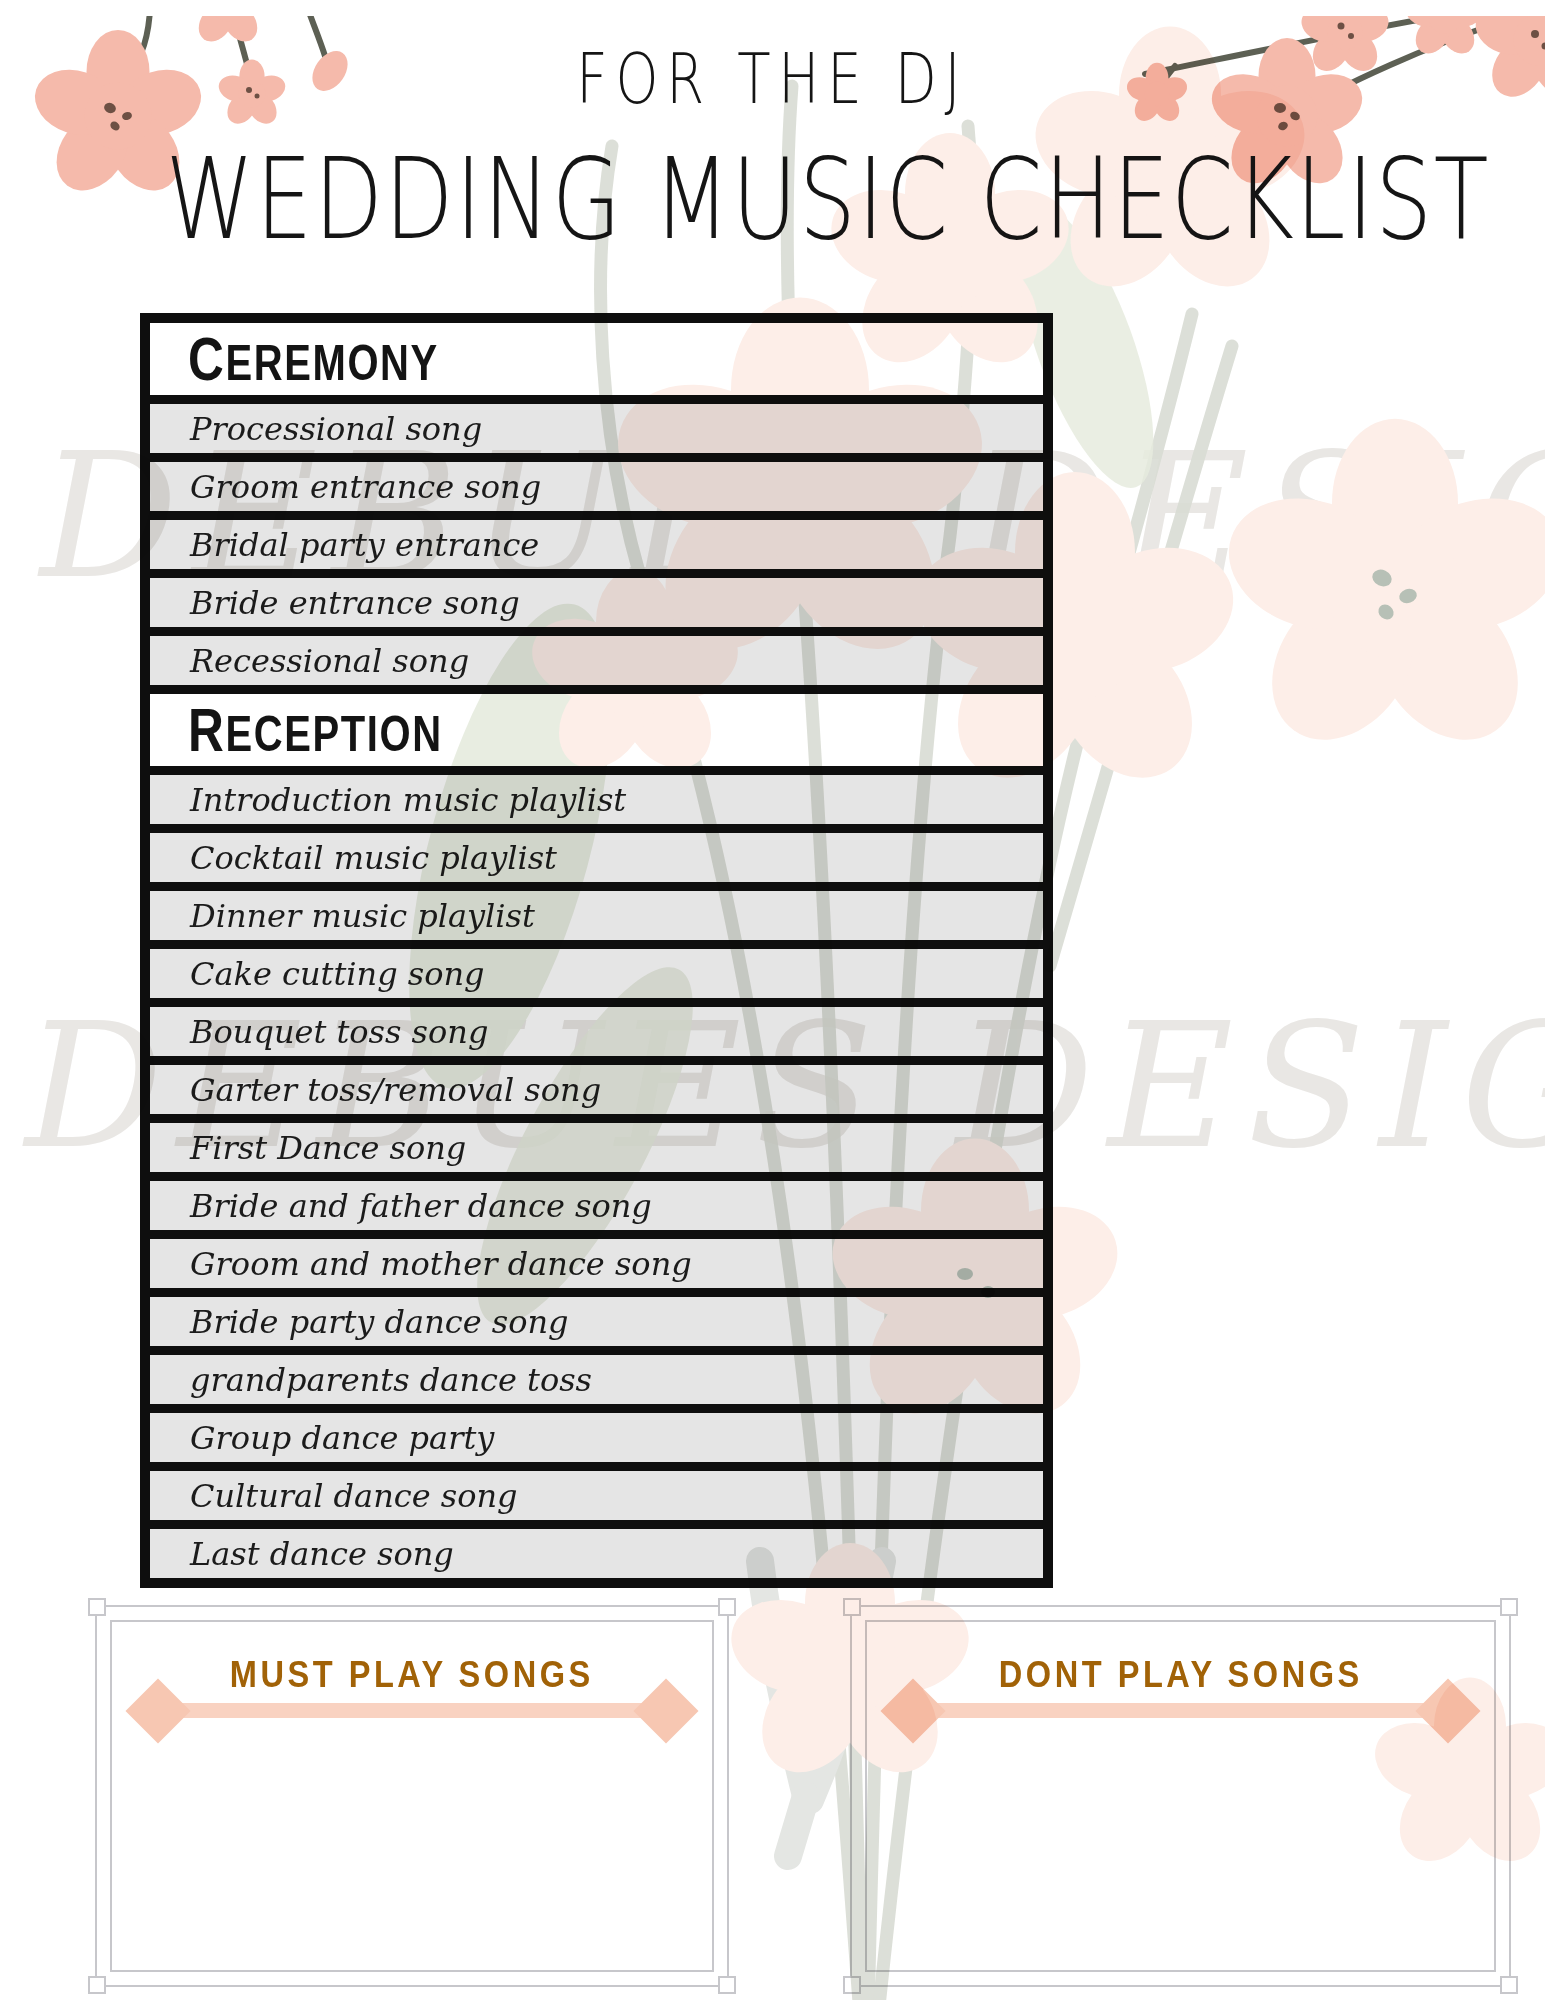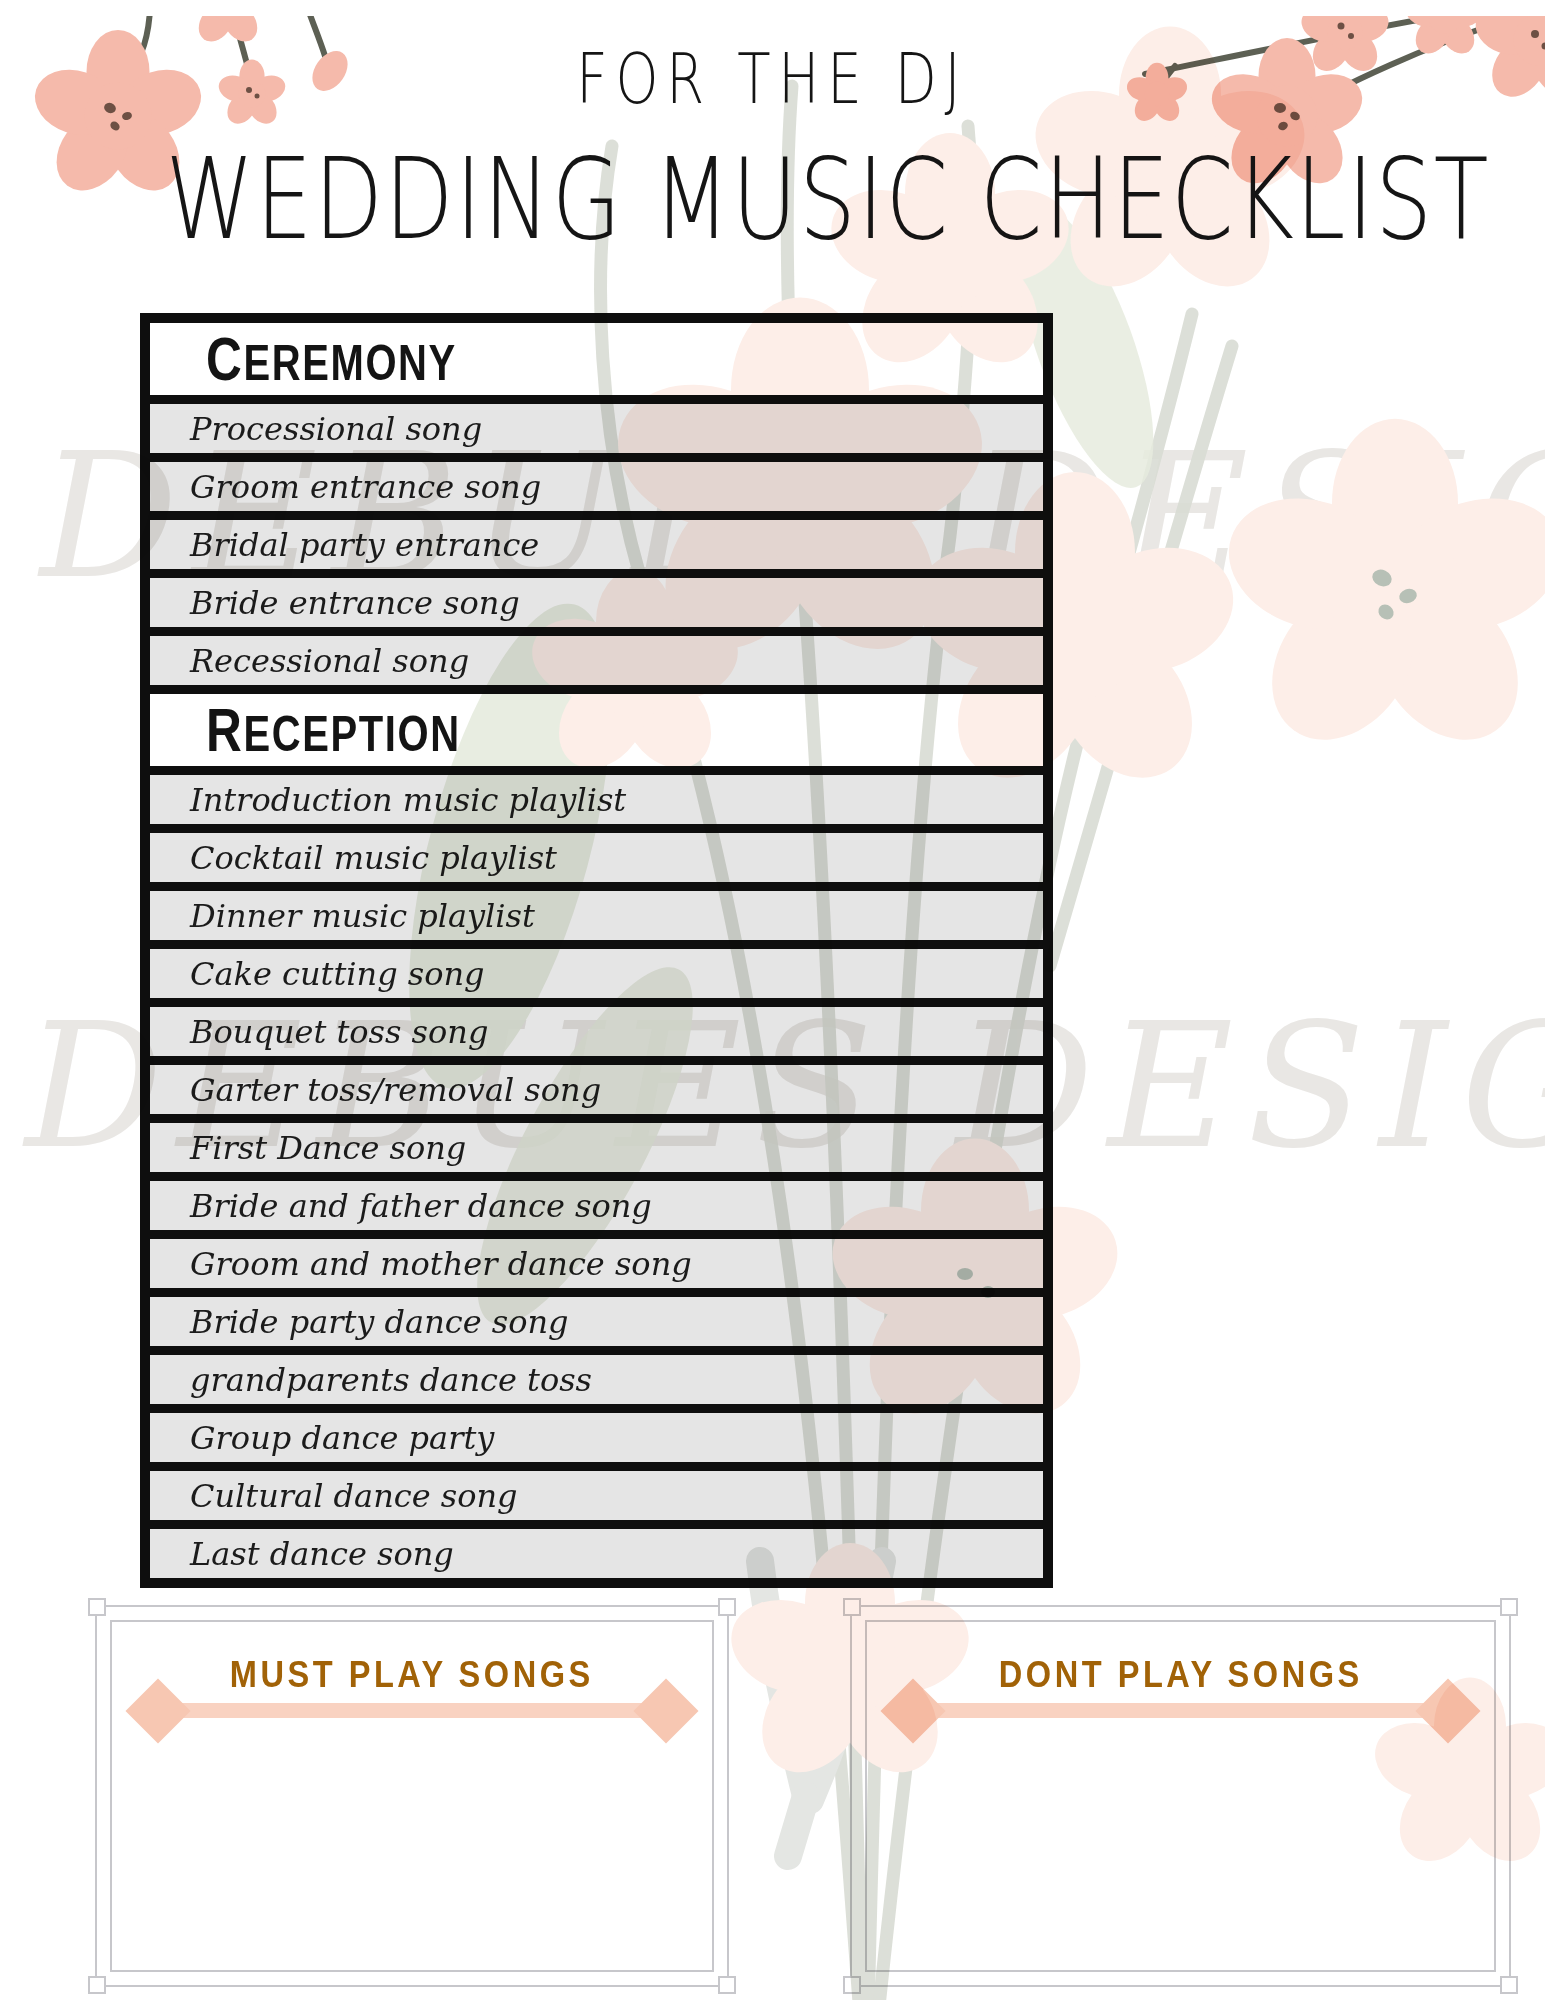--- a/index.html
+++ b/index.html
@@ -11,21 +11,21 @@
            font-family:"DejaVu Sans","Liberation Sans",sans-serif;font-weight:200;
            font-size:70px;letter-spacing:10px;color:#151515;white-space:nowrap;}
   .eyebrow .sq{display:inline-block;transform:scaleX(.78);transform-origin:center;}
   .main-title{position:absolute;top:118px;left:0;width:1545px;text-align:center;
               font-family:"DejaVu Sans","Liberation Sans",sans-serif;font-weight:200;
               font-size:112px;letter-spacing:2px;color:#151515;white-space:nowrap;}
   .main-title .sq{display:inline-block;transform:scaleX(.80);transform-origin:center;}
 
   
   .ptable{position:absolute;left:140px;top:297px;width:893px;border:10px solid #0e0e0e;background:#ffffff;}
-  .sec{height:72px;border-bottom:9px solid #0e0e0e;display:flex;align-items:center;padding-left:56px;background:#fff;}
+  .sec{height:72px;border-bottom:9px solid #0e0e0e;display:flex;align-items:center;padding-left:38px;background:#fff;}
   .sec-label{font-family:"Liberation Sans",sans-serif;font-weight:800;font-size:50px;letter-spacing:2px;
              color:#141414;display:inline-block;transform:scaleX(.8);transform-origin:left center;line-height:1;}
   .sec-label::first-letter{font-size:62px;}
   .row{height:49px;border-bottom:9px solid #0e0e0e;display:flex;align-items:center;padding-left:40px;background:#e5e5e5;
        font-family:"DejaVu Serif","Liberation Serif",serif;font-style:italic;font-size:32px;color:#1b1b1b;}
   .ptable .row:last-child{border-bottom:none;}
 
   
   .pbox{position:absolute;top:1589px;width:630px;height:378px;border:2px solid #c7c7cb;background:transparent;}
   .pbox .inner{position:absolute;left:13px;top:13px;right:13px;bottom:13px;border:2px solid #c7c7cb;background:#ffffff;}

